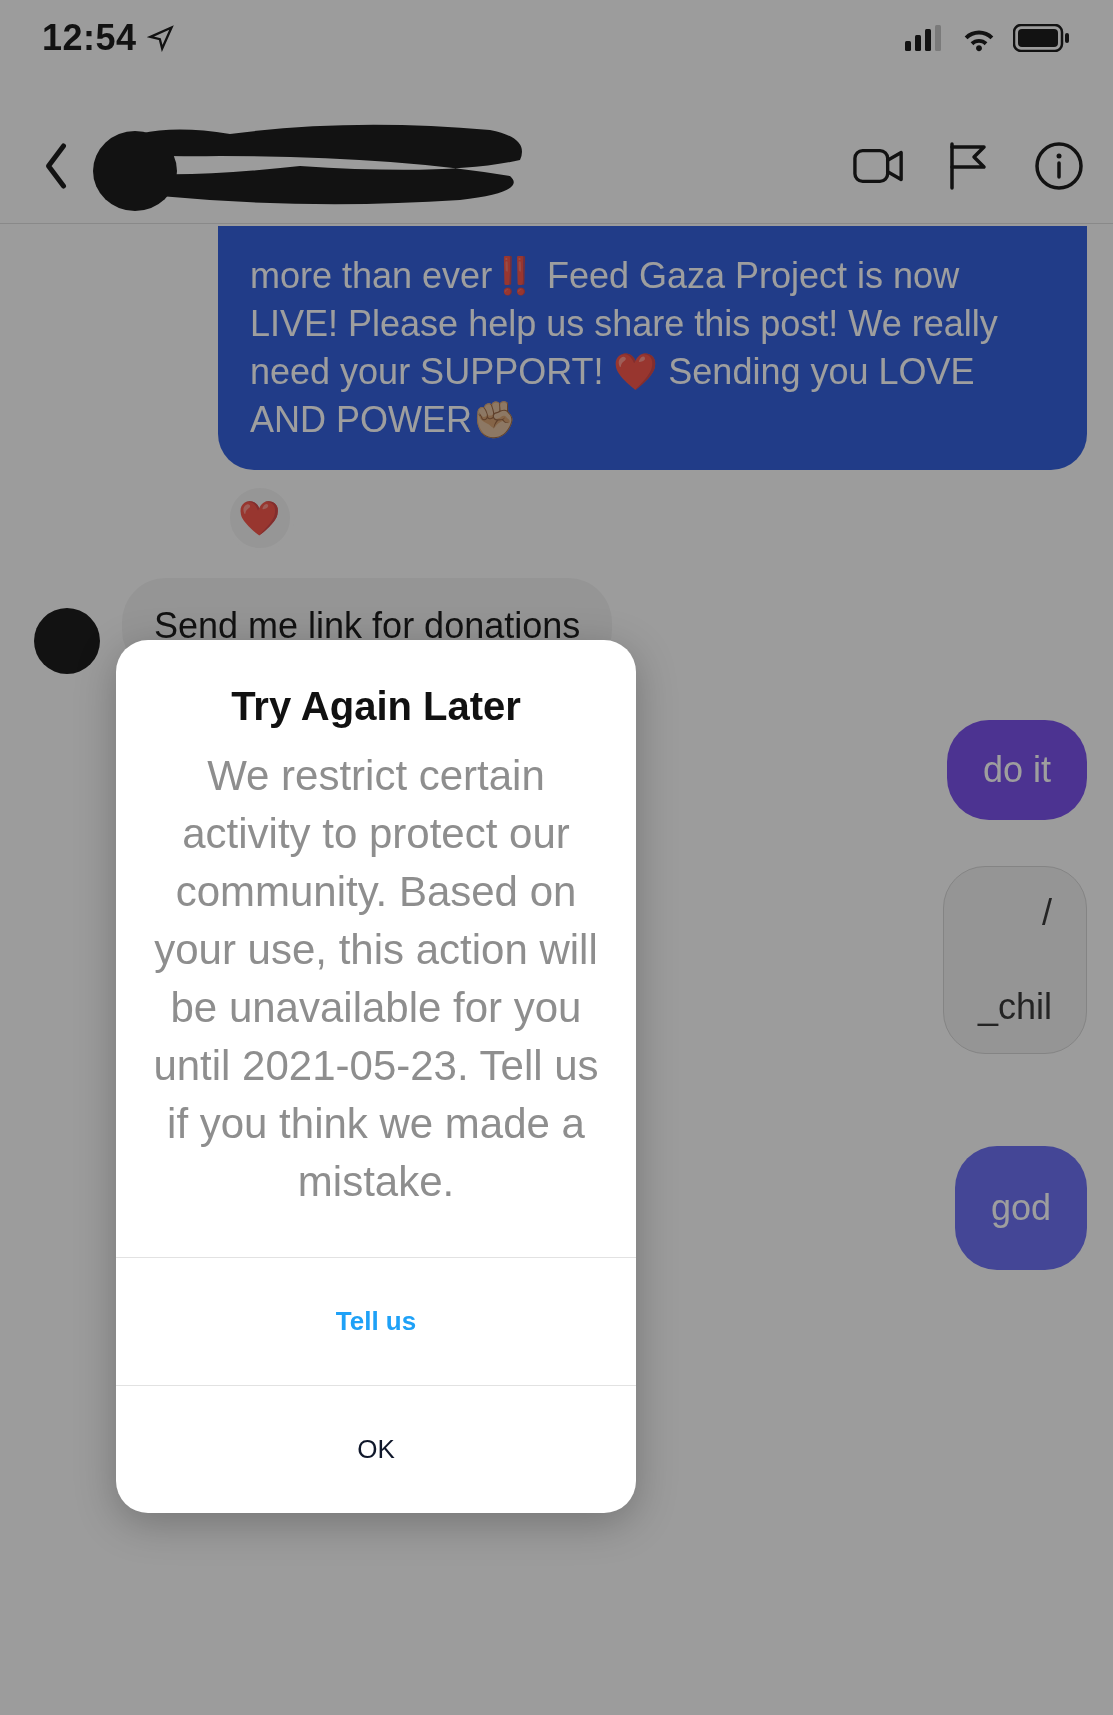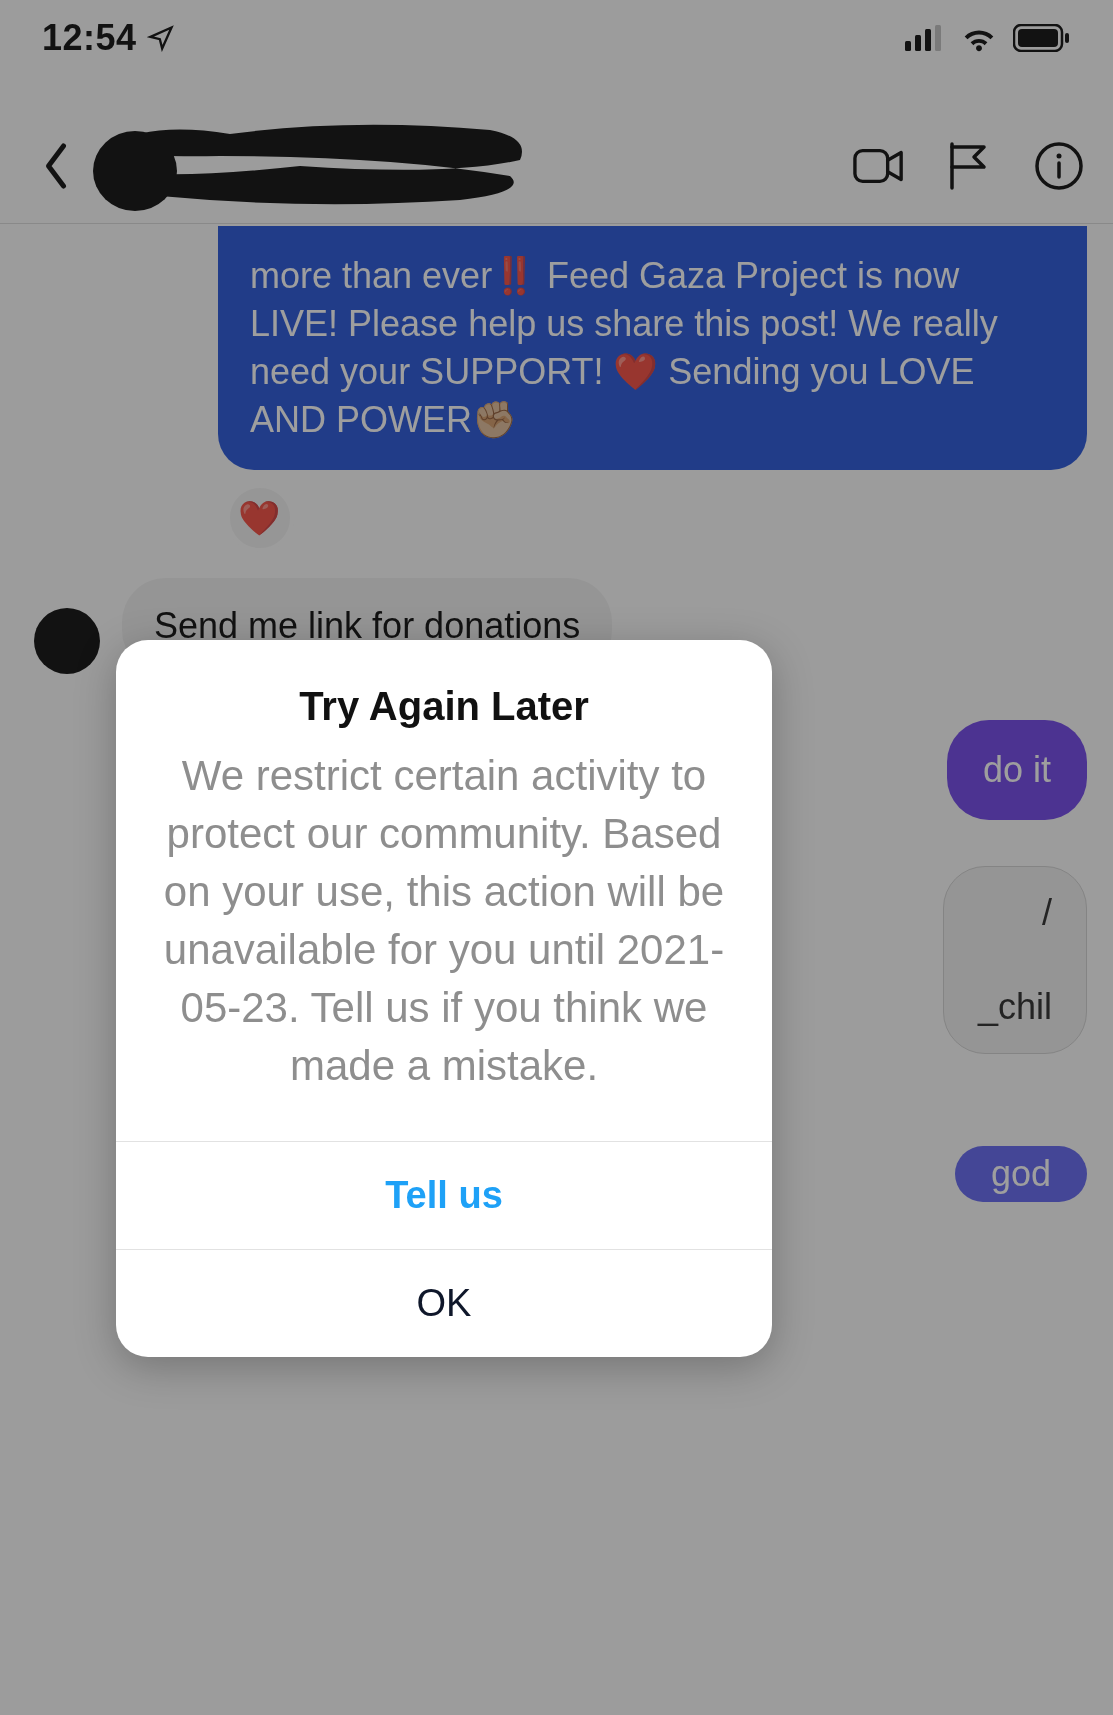--- a/index.html
+++ b/index.html
@@ -27,32 +27,32 @@
   .bubble-sent { position: absolute; background: #1d4ed8; color: #fff; border-radius: 36px; padding: 26px 32px; font-size: 36px; line-height: 1.33; }
   .bubble-sent.first { top: 0; right: 26px; left: 218px; border-top-left-radius: 0; border-top-right-radius: 0; }
   .reaction { position: absolute; left: 226px; top: 258px; width: 68px; height: 68px; background: #f0f0f0; border-radius: 50%; border: 4px solid #fbfbfb; display:flex; align-items:center; justify-content:center; font-size: 34px; }
 
   .row-recv { position: absolute; top: 352px; left: 0; right: 0; display: flex; align-items: flex-end; gap: 22px; padding-left: 34px; padding-right: 26px; }
   .avatar { width: 66px; height: 66px; border-radius: 50%; background: #000; flex: none; }
   .bubble-recv { background: #efefef; color: #000; border-radius: 44px; padding: 24px 32px; font-size: 36px; line-height: 1.33; }
 
   .bubble-sent.second { top: 494px; right: 26px; padding: 26px 36px; background: #6a3de8; border-radius: 42px; }
   .bubble-recv.link { position:absolute; top: 640px; right: 26px; left: auto; background: #efefef; border-radius: 42px; padding: 22px 34px; color:#222; font-size:36px; border:1px solid #d0d0d0; }
-  .bubble-sent.third { top: 920px; right: 26px; background: #5b5ff0; padding: 4px 36px; border-radius: 42px; }
+  .bubble-sent.third { top: 920px; right: 26px; background: #5b5ff0; padding: 38px 36px; border-radius: 42px; }
 
   .timestamp { position: absolute; top: 1086px; left: 0; right: 0; text-align: center; color: #8e8e8e; font-size: 30px; }
 
   
   .overlay { position: absolute; inset: 0; background: rgba(40,40,40,0.45); }
 
   
-  .modal { position: absolute; top: 640px; left: 116px; width: 656px; background: #fff; border-radius: 32px; overflow: hidden; box-shadow: 0 10px 40px rgba(0,0,0,.25); }
+  .modal { position: absolute; top: 640px; left: 116px; width: 520px; background: #fff; border-radius: 32px; overflow: hidden; box-shadow: 0 10px 40px rgba(0,0,0,.25); }
   .modal-title { text-align: center; font-size: 40px; font-weight: 700; color: #111; padding: 44px 30px 18px; }
   .modal-body { text-align: center; font-size: 42px; color: #8e8e8e; line-height: 1.38; padding: 0 36px 46px; }
-  .modal-btn { border-top: 1px solid #e2e2e2; text-align: center; padding: 32px 0; font-size: 38px; font-weight: 600; }
+  .modal-btn { border-top: 1px solid #e2e2e2; text-align: center; padding: 48px 0; font-size: 26px; font-weight: 600; }
   .modal-btn.tellus { color: #1ea1f7; }
   .modal-btn.ok { color: #0f172a; font-weight: 500; }
 </style>
 </head>
 <body>
 
 <div class="screen">
 
   <div class="status-bar">
     <div class="status-time">

